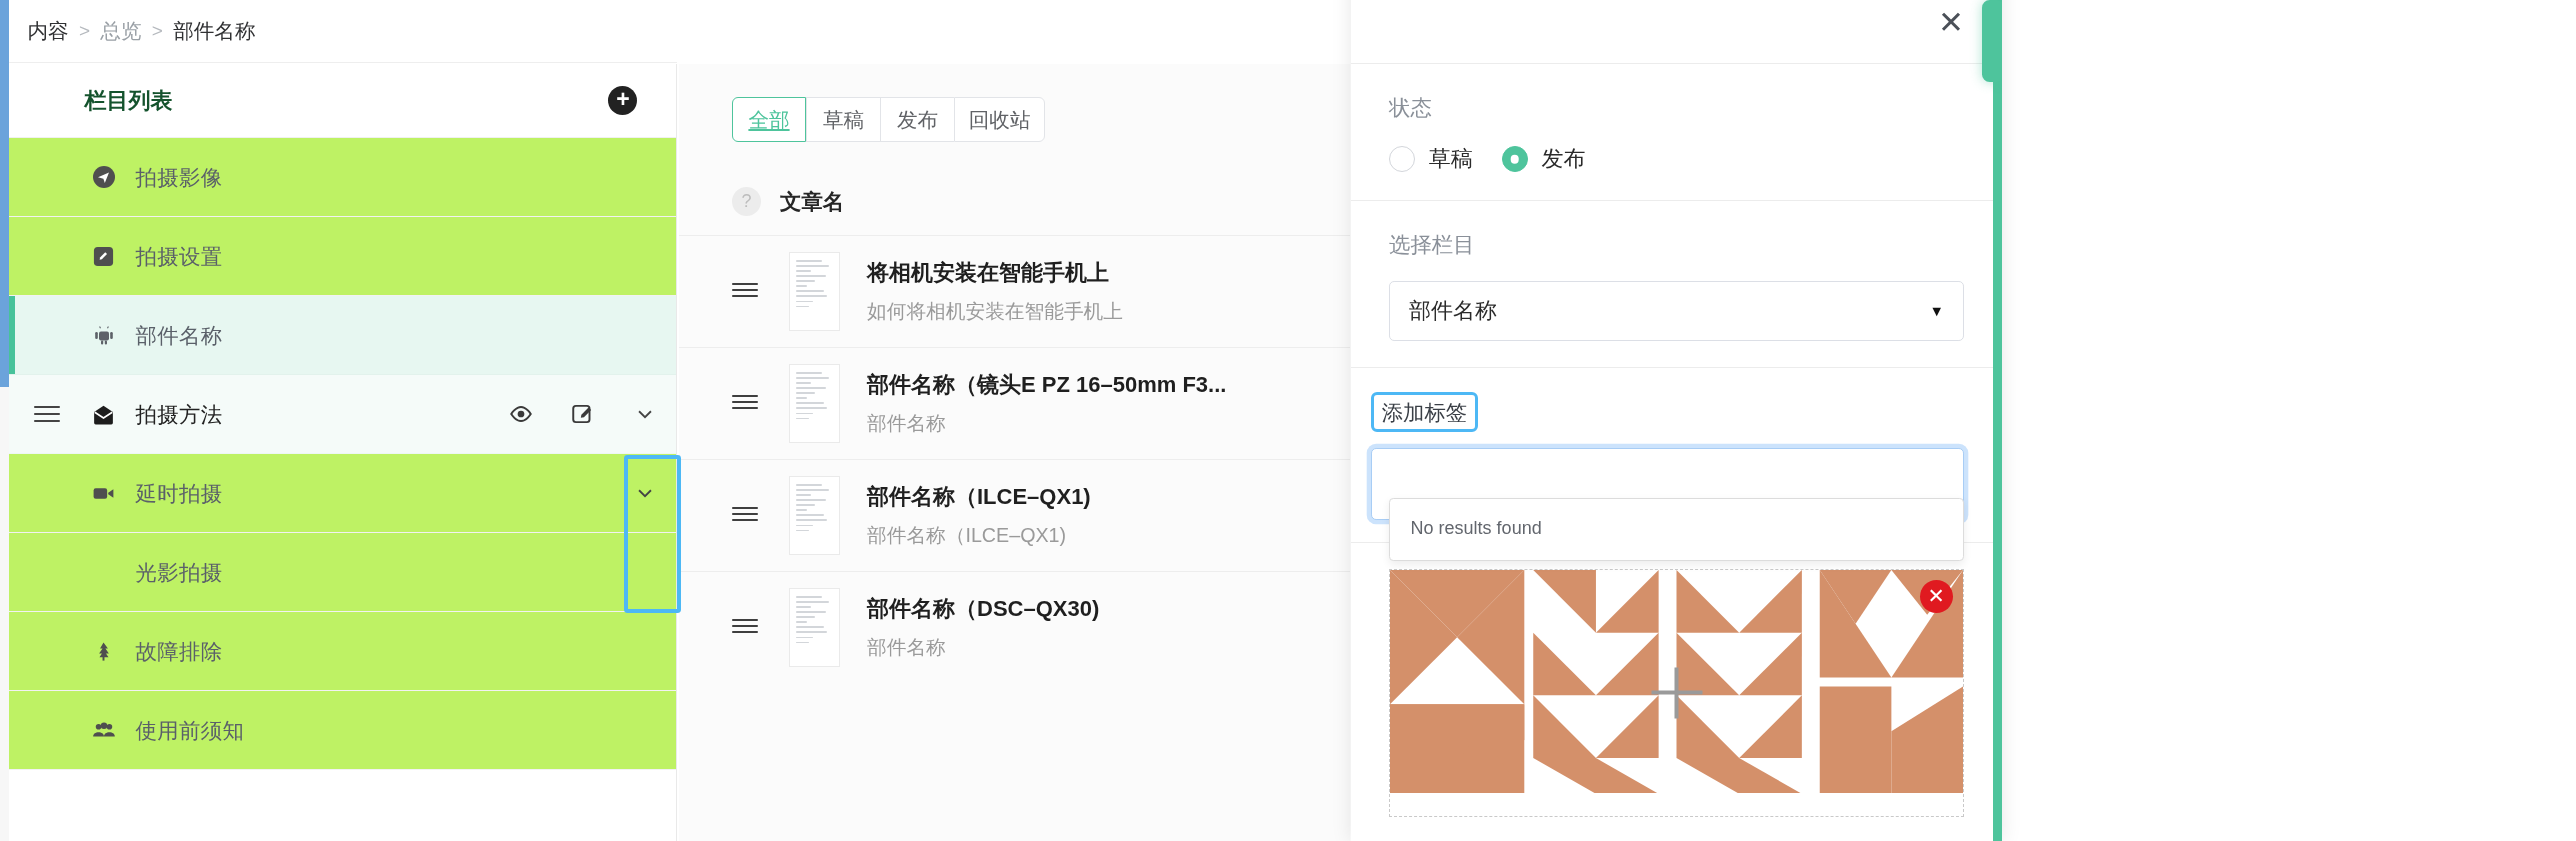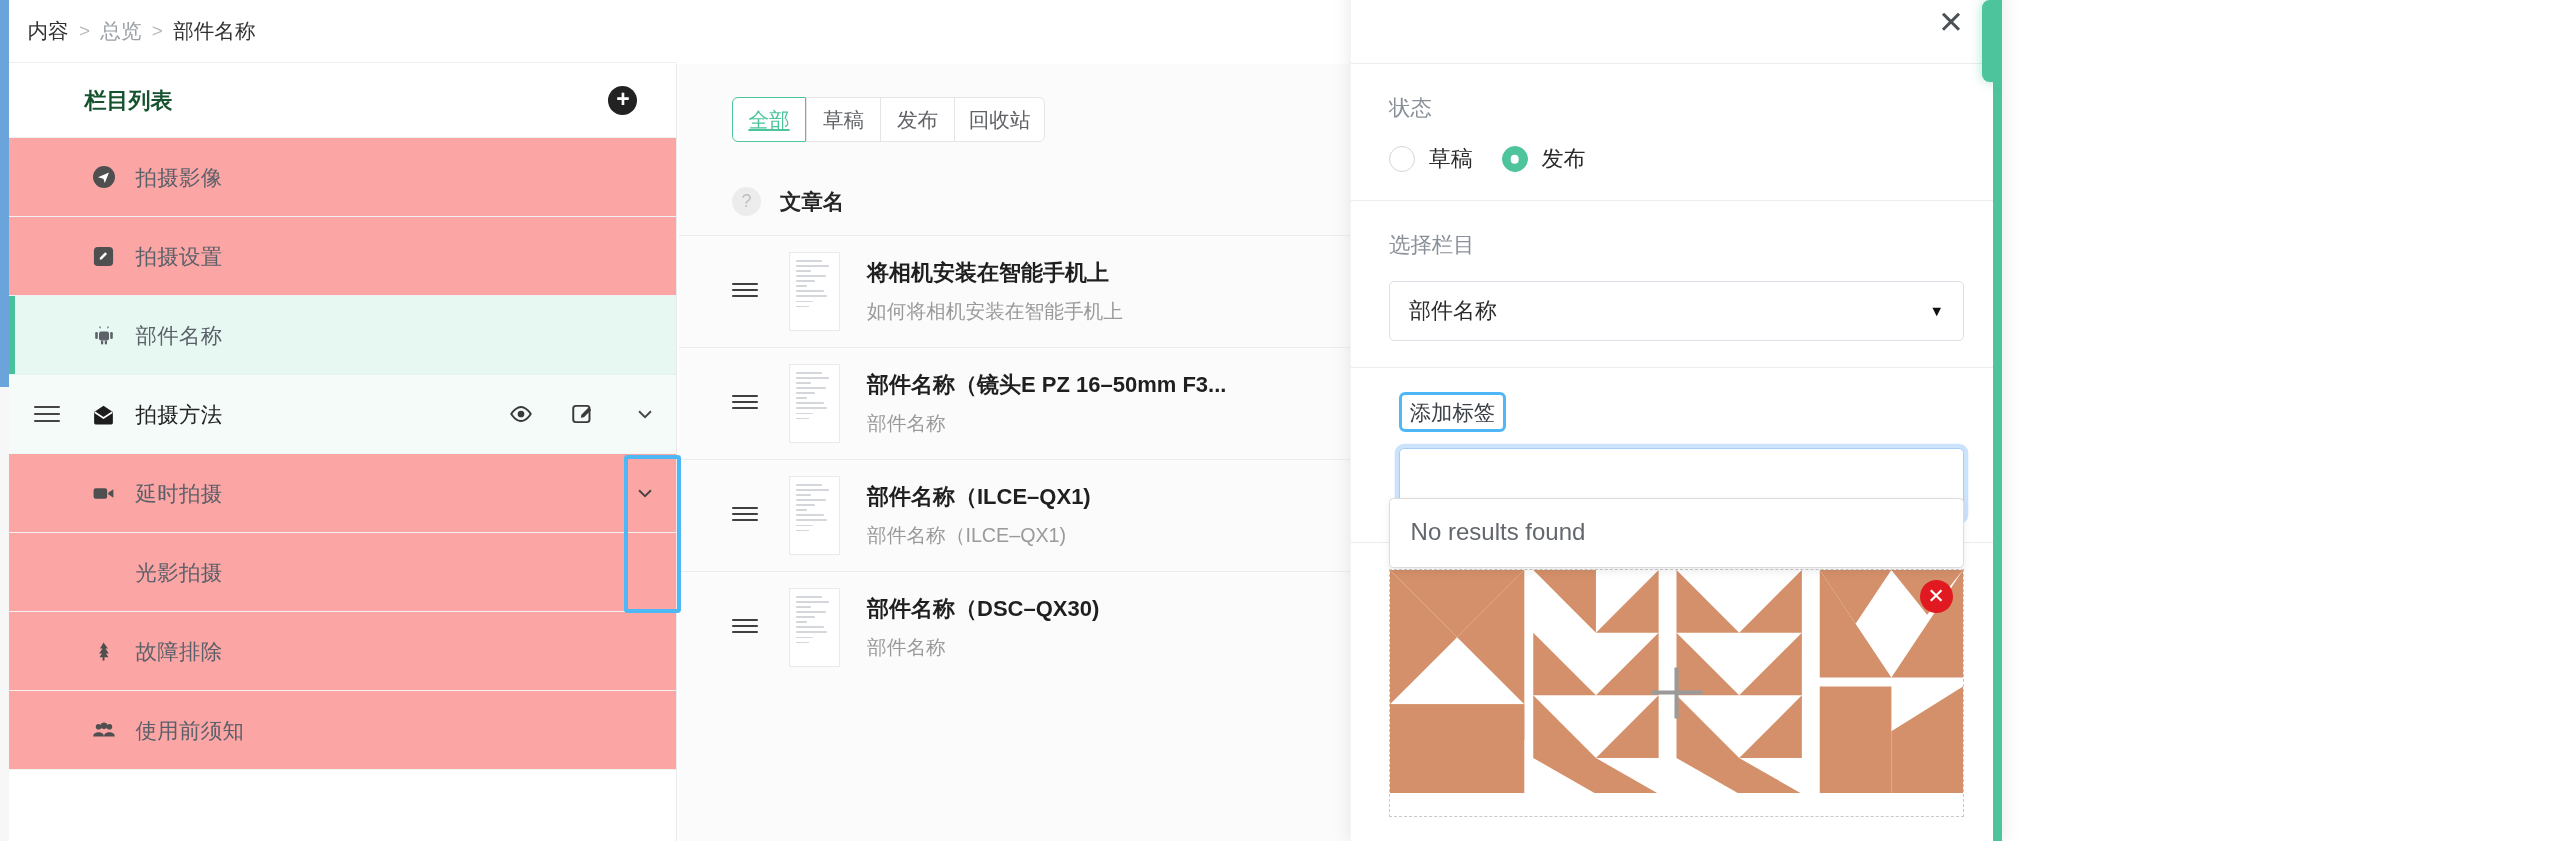--- a/index.html
+++ b/index.html
@@ -52,21 +52,21 @@
     display: flex; align-items: center; justify-content: center;
     font-size: 23px; line-height: 1; font-weight: bold; cursor: pointer;
     padding-bottom: 2.6px;
   }
   .col-list { position: relative; }
   .col-row {
     position: relative;
     height: 79px;
     display: flex; align-items: center;
     border-bottom: 1.7px solid #f2f2f2;
-    background: #fca5a5;
+    background: #bef264;
   }
   .col-row.active { background: #e7f7f1; border-bottom-color: #e2f2ec; }
   .col-row.active::before {
     content: ""; position: absolute; left: 0; top: 0; bottom: 0; width: 6px;
     background: #47c29a;
   }
   .col-row.hover { background: #f5fbf9; border-bottom-color: #eef7f4; }
   .drag-cell {
     width: 75px; display: flex; align-items: center; justify-content: center;
     flex: 0 0 75px;
@@ -187,40 +187,40 @@
   }
   .radio-lbl { font-size: 22px; color: #2b2b2b; }
   .select-box {
     height: 60px; border: 1.7px solid #dcdfe6; border-radius: 5.1px;
     display: flex; align-items: center; justify-content: space-between;
     padding: 0 19px; font-size: 22px; color: #2b2b2b; cursor: pointer;
     background: #fff;
   }
   .caret { font-size: 14.6px; color: #111; }
 
-  .tag-sect { padding: 24px 38px 22px 48px; border-bottom: 1.7px solid #ececec; position: relative; }
+  .tag-sect { padding: 24px 38px 22px 20px; border-bottom: 1.7px solid #ececec; position: relative; }
   .tag-label-wrap { display: inline-block; position: relative; }
   .tag-label {
     font-size: 21.4px; color: #3a3f46;
     border: 3.4px solid #4db8f5; border-radius: 6px;
     padding: 2.6px 7.7px; display: inline-block; background: #fff;
   }
   .tag-input {
     margin-top: 15.4px; height: 72px; width: 100%;
     border: 1.7px solid #a8cdf5; border-radius: 5.1px;
     background: #fff; box-shadow: 0 0 0 4.3px rgba(100,170,245,.33);
     position: relative; z-index: 1;
   }
   .tag-dropdown {
     position: absolute; left: 38px; right: 38px; top: 130px;
     background: #fff; border: 1.7px solid #dcdcdc; border-radius: 4.3px;
     box-shadow: 0 3.4px 8.6px rgba(0,0,0,.07);
     padding: 19px 20.6px 20.6px 20.6px; z-index: 3;
   }
-  .no-results { font-size: 24px; color: #62666d; }
+  .no-results { font-size: 18px; color: #62666d; }
 
   .cover-sect { padding: 26px 38px 0 38px; }
   .cover-label { font-size: 21.4px; color: #8a9099; margin-bottom: 22px; }
   .cover-box {
     position: relative; width: 100%; height: 248px;
     border: 1.7px dashed #c9c9c9; overflow: hidden; background: #fff;
   }
   .cover-img { position: absolute; inset: 0; }
   .cover-plus {
     position: absolute; left: 50%; top: 50%; transform: translate(-50%,-50%);

